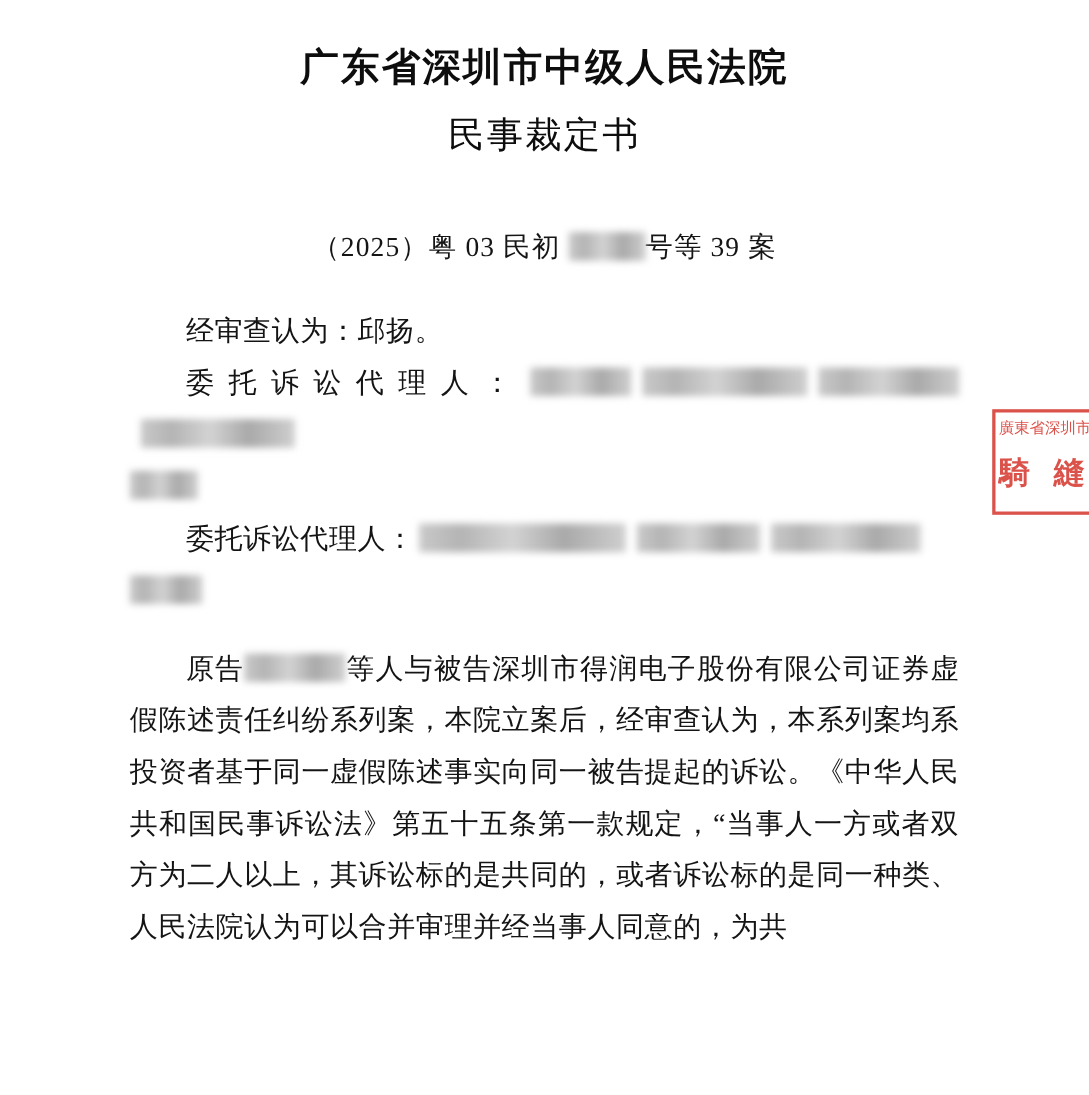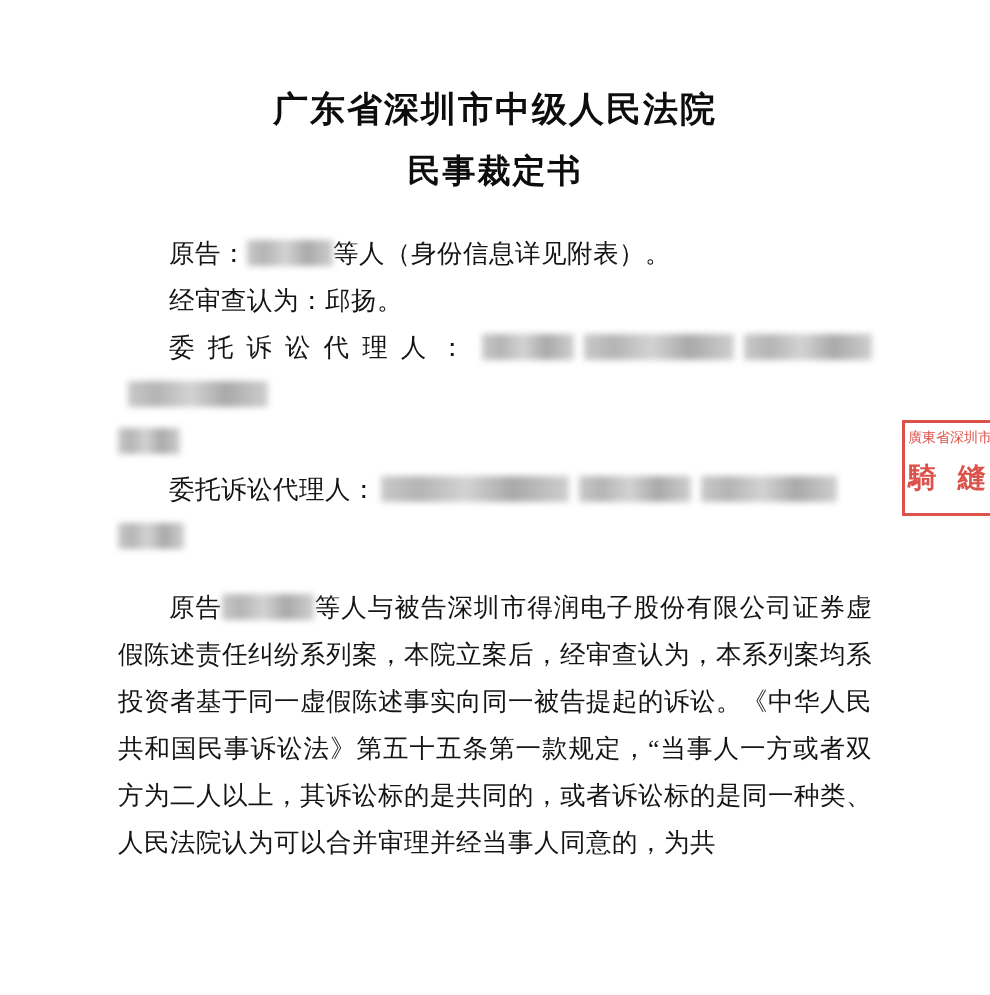--- a/index.html
+++ b/index.html
@@ -14,37 +14,36 @@
     color: #111111;
     position: relative;
     overflow: hidden;
   }
 
   .page {
     position: relative;
     width: 990px;
     height: 853px;
     background: #ffffff;
-    margin-top: 48px;
   }
 
   .doc-title {
     text-align: center;
     font-family: "DejaVu Serif", "Liberation Serif", serif;
     font-weight: bold;
     font-size: 35px;
     letter-spacing: 2px;
     margin: 0;
     padding-top: 38px;
     color: #0d0d0d;
   }
   .doc-subtitle {
     text-align: center;
     font-family: "DejaVu Serif", "Liberation Serif", serif;
-    font-weight: bold;
+    font-weight: normal;
     font-size: 33px;
     letter-spacing: 2px;
     margin: 0;
     padding-top: 16px;
     color: #0d0d0d;
   }
 
   .case-number {
     text-align: center;
     font-size: 25px;
@@ -136,26 +135,26 @@
   }
 </style>
 </head>
 <body>
 
 <div class="page">
 
   <h1 class="doc-title">广东省深圳市中级人民法院</h1>
   <h2 class="doc-subtitle">民事裁定书</h2>
 
+  <p class="case-number">
+    <span>（2025）粤 03 民初 </span><span class="redact r-case"></span><span>号等 39 案</span>
+  </p>
 
   <div class="body-block">
 
-    <p class="para indent">
-      <span>原告：</span><span class="redact r-plaintiff"></span><span>等人（身份信息详见附表）。</span>
-    </p>
 
 
     <p class="para indent">经审查认为：邱扬。</p>
 
     <p class="para indent">
       <span>委托诉讼代理人：</span><span class="redact r-agent-a"></span><span class="redact r-agent-b"></span><span class="redact r-agent-c"></span><span class="redact r-agent-d"></span>
     </p>
     <p class="hang-line">
       <span class="redact r-agent-tail"></span>
     </p>

